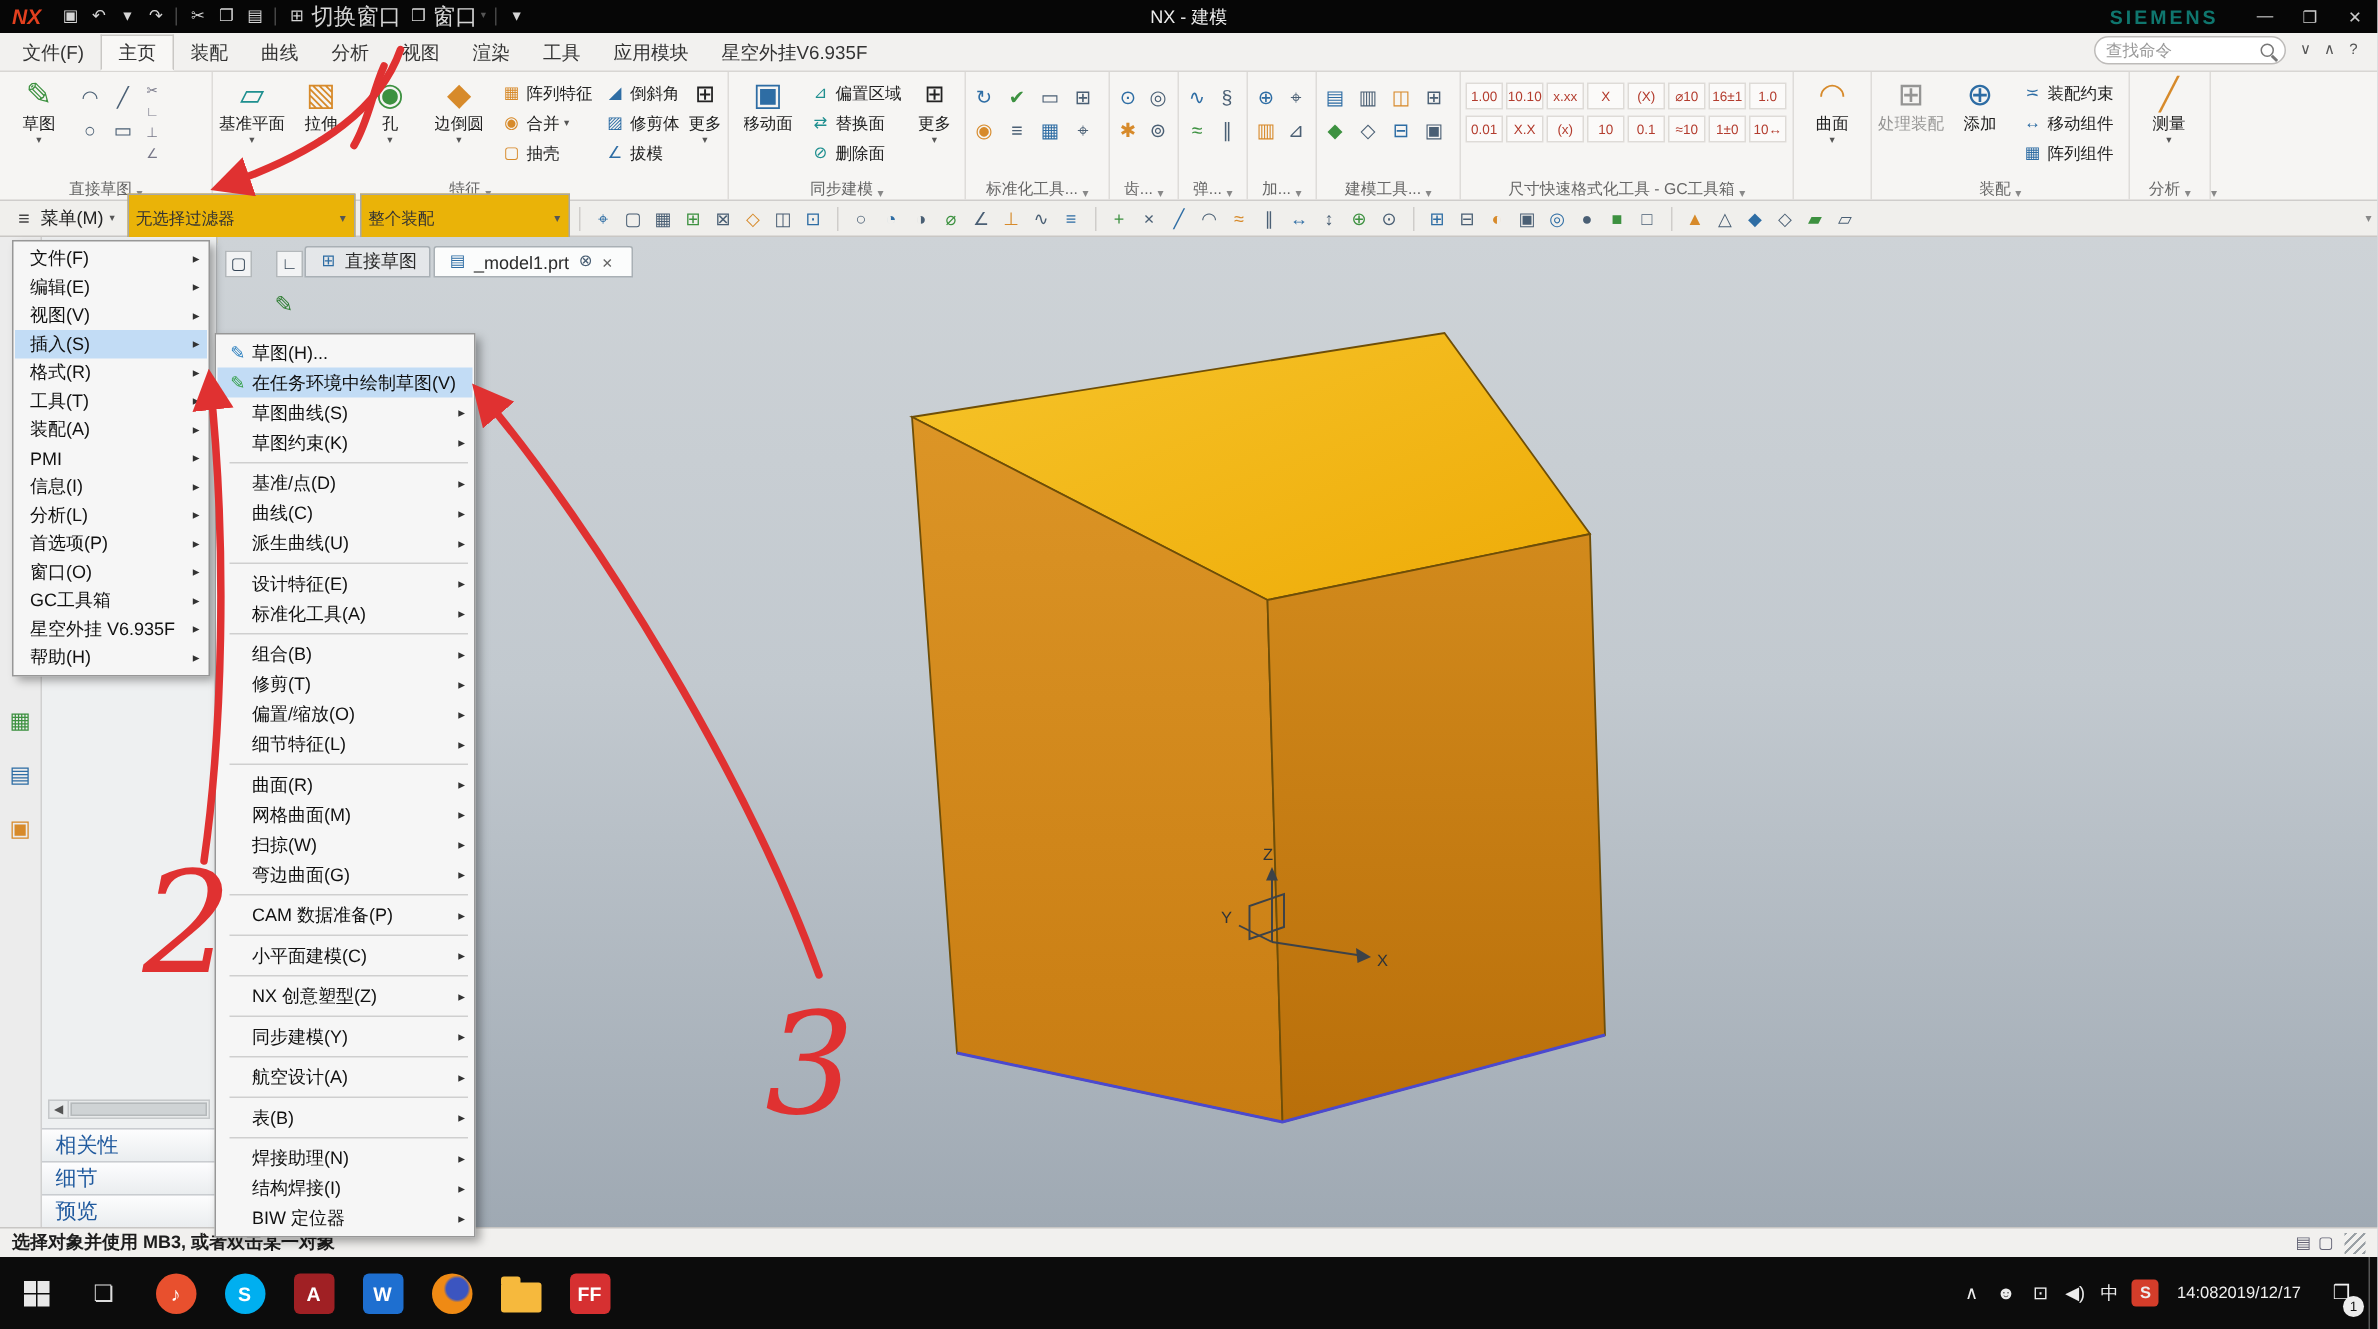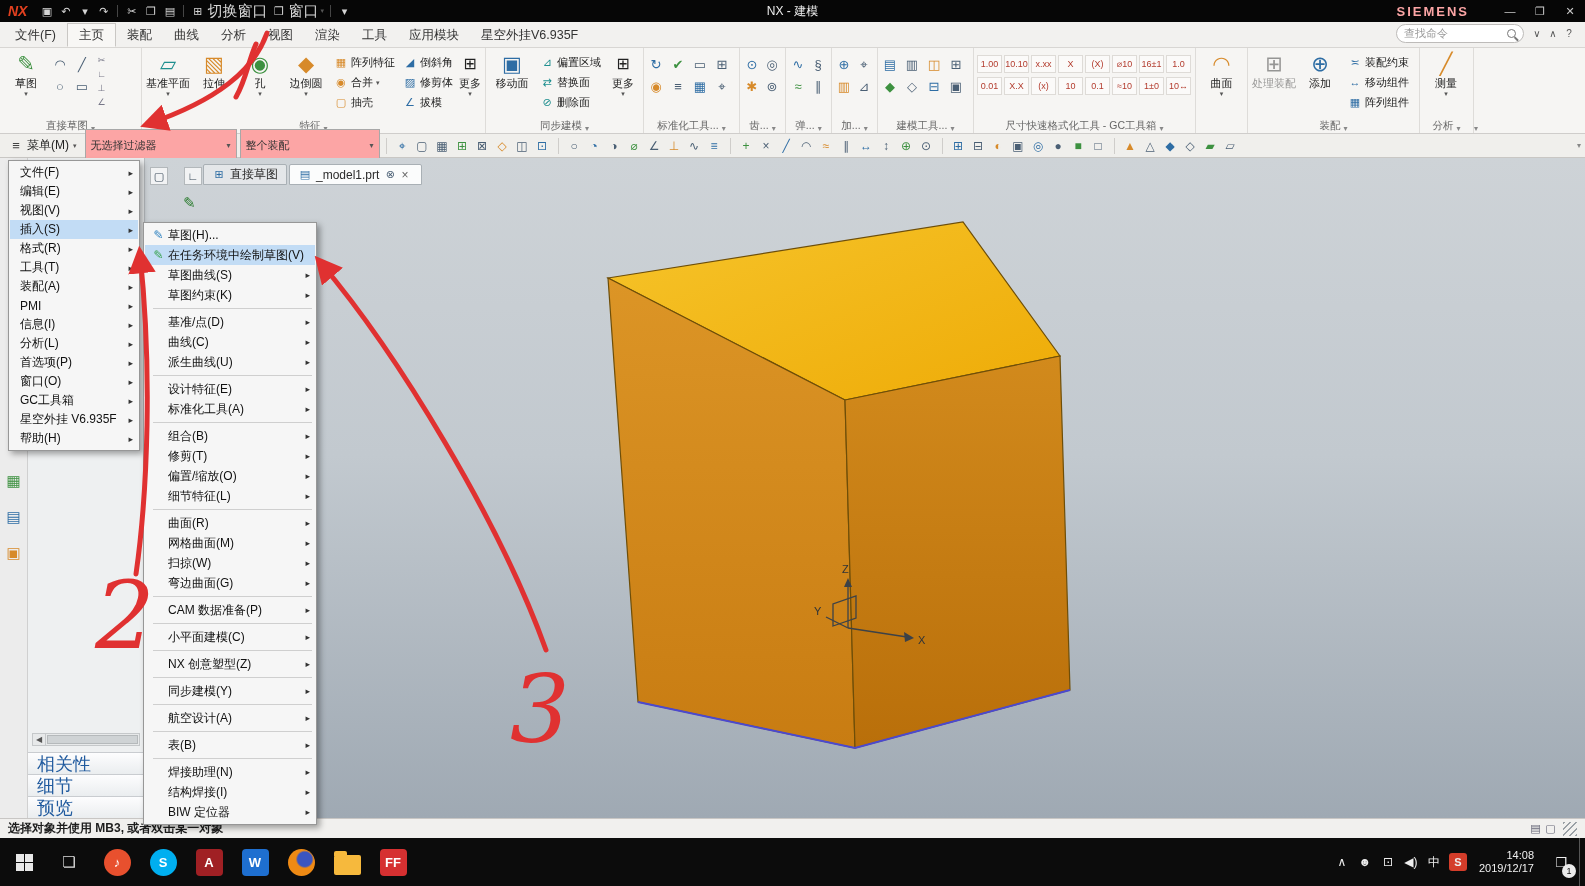--- a/index.html
+++ b/index.html
@@ -11,21 +11,21 @@
   #titlebar{position:absolute;left:0;top:0;right:0;height:22px;background:#060606;display:flex;align-items:center;color:#ddd}
   .nx-logo{color:#e2401f;font-weight:bold;font-style:italic;font-size:14px;margin:0 10px 0 8px}
   .qat{display:flex;align-items:center}
   .qitem{display:flex;align-items:center;gap:2px;padding:0 2px}
   .qitem .gi{width:15px;height:15px;color:#d5d5d5;font-size:11px}
   .qat-lbl{font-size:15px;color:#d5d5d5;white-space:nowrap}
   .qat-lbl:empty{display:none}
   .qat-sep-x{width:1px;height:12px;background:#454545;margin:0 4px;padding:0}
   .tb-title{position:absolute;left:50%;transform:translateX(-50%);font-size:12px;color:#ededed;white-space:nowrap}
   .tb-right{margin-left:auto;display:flex;align-items:center;height:100%}
-  .brand{color:#fca5a5;font-weight:bold;letter-spacing:2px;font-size:13px;margin-right:26px}
+  .brand{color:#0f766e;font-weight:bold;letter-spacing:2px;font-size:13px;margin-right:16px}
   .winctl{width:30px;height:100%;display:flex;align-items:center;justify-content:center;color:#c9c9c9;font-size:11px}
   
   #tabrow{position:absolute;top:22px;left:0;right:0;height:26px;background:#f2f1ef;display:flex;align-items:flex-end;padding-left:4px;border-bottom:1px solid #d8d6d3}
   .rtab{height:24px;display:flex;align-items:center;padding:0 11px;font-size:12.5px;color:#333;white-space:nowrap}
   .rtab.active{background:#f8f7f5;border:1px solid #c9c7c4;border-bottom-color:#f8f7f5}
   .searchwrap{margin-left:auto;display:flex;align-items:center;gap:5px;margin-bottom:4px;margin-right:8px}
   .searchbox{width:128px;height:19px;background:#fff;border:1px solid #bdbbb9;border-radius:10px;display:flex;align-items:center;padding:0 7px;font-size:11px}
   .searchbox .ph{flex:1;color:#999;white-space:nowrap;overflow:hidden}
   .mag{width:9px;height:9px;border:1.5px solid #777;border-radius:50%;position:relative;flex:none}
   .mag::after{content:"";position:absolute;width:5px;height:1.5px;background:#777;transform:rotate(45deg);right:-4px;bottom:-2px}
@@ -51,35 +51,35 @@
   .ricons{display:grid;grid-auto-rows:20px;gap:2px;padding-top:6px}
   .cols4{grid-template-columns:repeat(4,20px)}
   .cols2{grid-template-columns:repeat(2,18px)}
   .cols8{grid-template-columns:repeat(8,25px)}
   .dimtok{display:flex;align-items:center;justify-content:center;font-size:9px;color:#b33c2e;border:1px solid #dedbd7;background:#fbfaf9;height:18px;white-space:nowrap;overflow:hidden}
   .rfill{flex:1;display:flex;justify-content:flex-end;align-items:flex-start;padding:6px 8px 0 0;border-right:none}
   
   #selbar{position:absolute;top:134px;left:0;right:0;height:24px;background:#f0efec;border-bottom:1px solid #c9c7c4;display:flex;align-items:center;padding:0 4px;gap:3px}
   .menu-btn{display:flex;align-items:center;gap:4px;font-size:12px;height:20px;padding:0 5px;color:#222;white-space:nowrap}
   .menu-btn .gi{width:14px;height:14px;color:#444}
-  .combo{height:19px;background:#fca5a5;border:1px solid #a8a8a8;display:flex;align-items:center;font-size:11px;color:#333;padding:16px 5px;gap:4px;white-space:nowrap;overflow:hidden}
+  .combo{height:19px;background:#eab308;border:1px solid #a8a8a8;display:flex;align-items:center;font-size:11px;color:#333;padding:16px 5px;gap:4px;white-space:nowrap;overflow:hidden}
   .combo .cc{margin-left:auto;font-size:8px;color:#555}
   .w150{width:152px}.w140{width:140px}
   .vsep{width:1px;height:16px;background:#cfcdca;margin:0 3px;flex:none}
   .icluster{display:flex;gap:1px}
   .icluster .gi{width:19px;height:19px;font-size:12px}
   .sb-fill{flex:1}
   
   #resource-strip{position:absolute;top:158px;left:0;width:28px;bottom:68px;background:#ececec;border-right:1px solid #d0d0d0;display:flex;flex-direction:column;align-items:center;padding-top:312px;gap:16px;z-index:5}
   #resource-strip .gi{width:20px;height:20px;font-size:15px}
   #navpanel{position:absolute;top:158px;left:28px;width:117px;bottom:68px;background:#eef0f1;border-right:1px solid #b9bdc0;z-index:5}
   .hscroll{position:absolute;left:4px;right:4px;bottom:72px;height:13px;background:#e7e9ea;border:1px solid #c5c8ca;display:flex;align-items:center}
   .hs-btn{width:13px;height:100%;display:flex;align-items:center;justify-content:center;font-size:8px;color:#555;border-right:1px solid #c5c8ca}
   .hs-thumb{flex:1;margin:1px;height:9px;background:#cfd3d5;border:1px solid #b5b9bb}
-  .nphead{position:absolute;left:0;right:0;height:22px;border-top:1px solid #c9ccd0;background:linear-gradient(#fdfdfe,#eaedef);color:#205a9e;font-size:18px;display:flex;align-items:center;padding-left:9px}
+  .nphead{position:absolute;left:0;right:0;height:22px;border-top:1px solid #c9ccd0;background:linear-gradient(#fdfdfe,#eaedef);color:#205a9e;font-size:14px;display:flex;align-items:center;padding-left:9px}
   .p0{bottom:44px}.p1{bottom:22px}.p2{bottom:0}
   
   #viewport{position:absolute;top:158px;left:145px;right:0;bottom:68px;background:linear-gradient(180deg,#ced3d7 0%,#c2c9cf 45%,#9fa9b3 100%);overflow:hidden}
   .vpsvg{position:absolute;inset:0;width:100%;height:100%}
   .vp-topbtns{position:absolute;top:9px;left:5px;display:flex;gap:16px}
   .vbtn{width:18px;height:18px;background:#f2f3f4;border:1px solid #b3b8bb;font-size:11px;color:#345}
   .vp-float{position:absolute;top:36px;left:38px;font-size:15px;color:#2e7d32}
   .vtabs{position:absolute;top:6px;left:58px;display:flex;align-items:flex-end;gap:2px}
   .vtab{height:21px;display:flex;align-items:center;gap:4px;padding:0 8px;font-size:12px;color:#2b2b2b;background:rgba(231,234,236,.85);border:1px solid #a9b0b5;border-radius:2px 2px 0 0;white-space:nowrap}
   .vtab.active{background:#fbfcfc}
@@ -111,21 +111,21 @@
   .apps{display:flex;align-items:center;margin-left:4px}
   .appicon{width:46px;height:48px;display:flex;align-items:center;justify-content:center}
   .av{width:27px;height:27px;display:flex;align-items:center;justify-content:center;color:#fff;font-weight:bold;font-size:13px;border-radius:4px}
   .s-circle{border-radius:50%}
   .s-ff{border-radius:50%;background:radial-gradient(circle at 62% 38%,#3b55c0 0 30%,#ef8a14 38% 80%,#e3560e 100%)}
   .s-folder{width:27px;height:20px;margin-top:6px;background:#f6b93d;border-radius:2px;position:relative}
   .s-folder::before{content:"";position:absolute;top:-4px;left:0;width:13px;height:5px;background:#f6b93d;border-radius:2px 2px 0 0}
   .tray{margin-left:auto;display:flex;align-items:center;gap:1px}
   .ti{min-width:22px;height:40px;display:inline-flex;align-items:center;justify-content:center;font-size:12px;color:#ededed;padding:0 3px;white-space:nowrap}
   .ti.tray-red{background:#d43d2a;min-width:18px;height:18px;border-radius:3px;font-size:11px;font-weight:bold;margin:0 3px}
-  .clock{display:flex;flex-direction:column;align-items:flex-end;justify-content:center;font-size:11px;line-height:13px;color:#f0f0f0;padding:0 9px}
+  .clock{display:flex;align-items:flex-end;justify-content:center;font-size:11px;line-height:13px;color:#f0f0f0;padding:0 9px}
   .action{position:relative;width:36px;height:42px;display:flex;align-items:center;justify-content:center;color:#eee;font-size:13px}
   .badge{position:absolute;right:3px;bottom:5px;min-width:14px;height:14px;border-radius:7px;background:#ececec;color:#111;font-size:9px;display:flex;align-items:center;justify-content:center;padding:0 2px}
   .tb-edge{width:6px;height:48px;border-left:1px solid rgba(255,255,255,.3)}
   
   #anno{position:absolute;inset:0;width:100%;height:100%;z-index:100;pointer-events:none}
 </style>
 </head>
 <body>
 
 <div id="titlebar">

